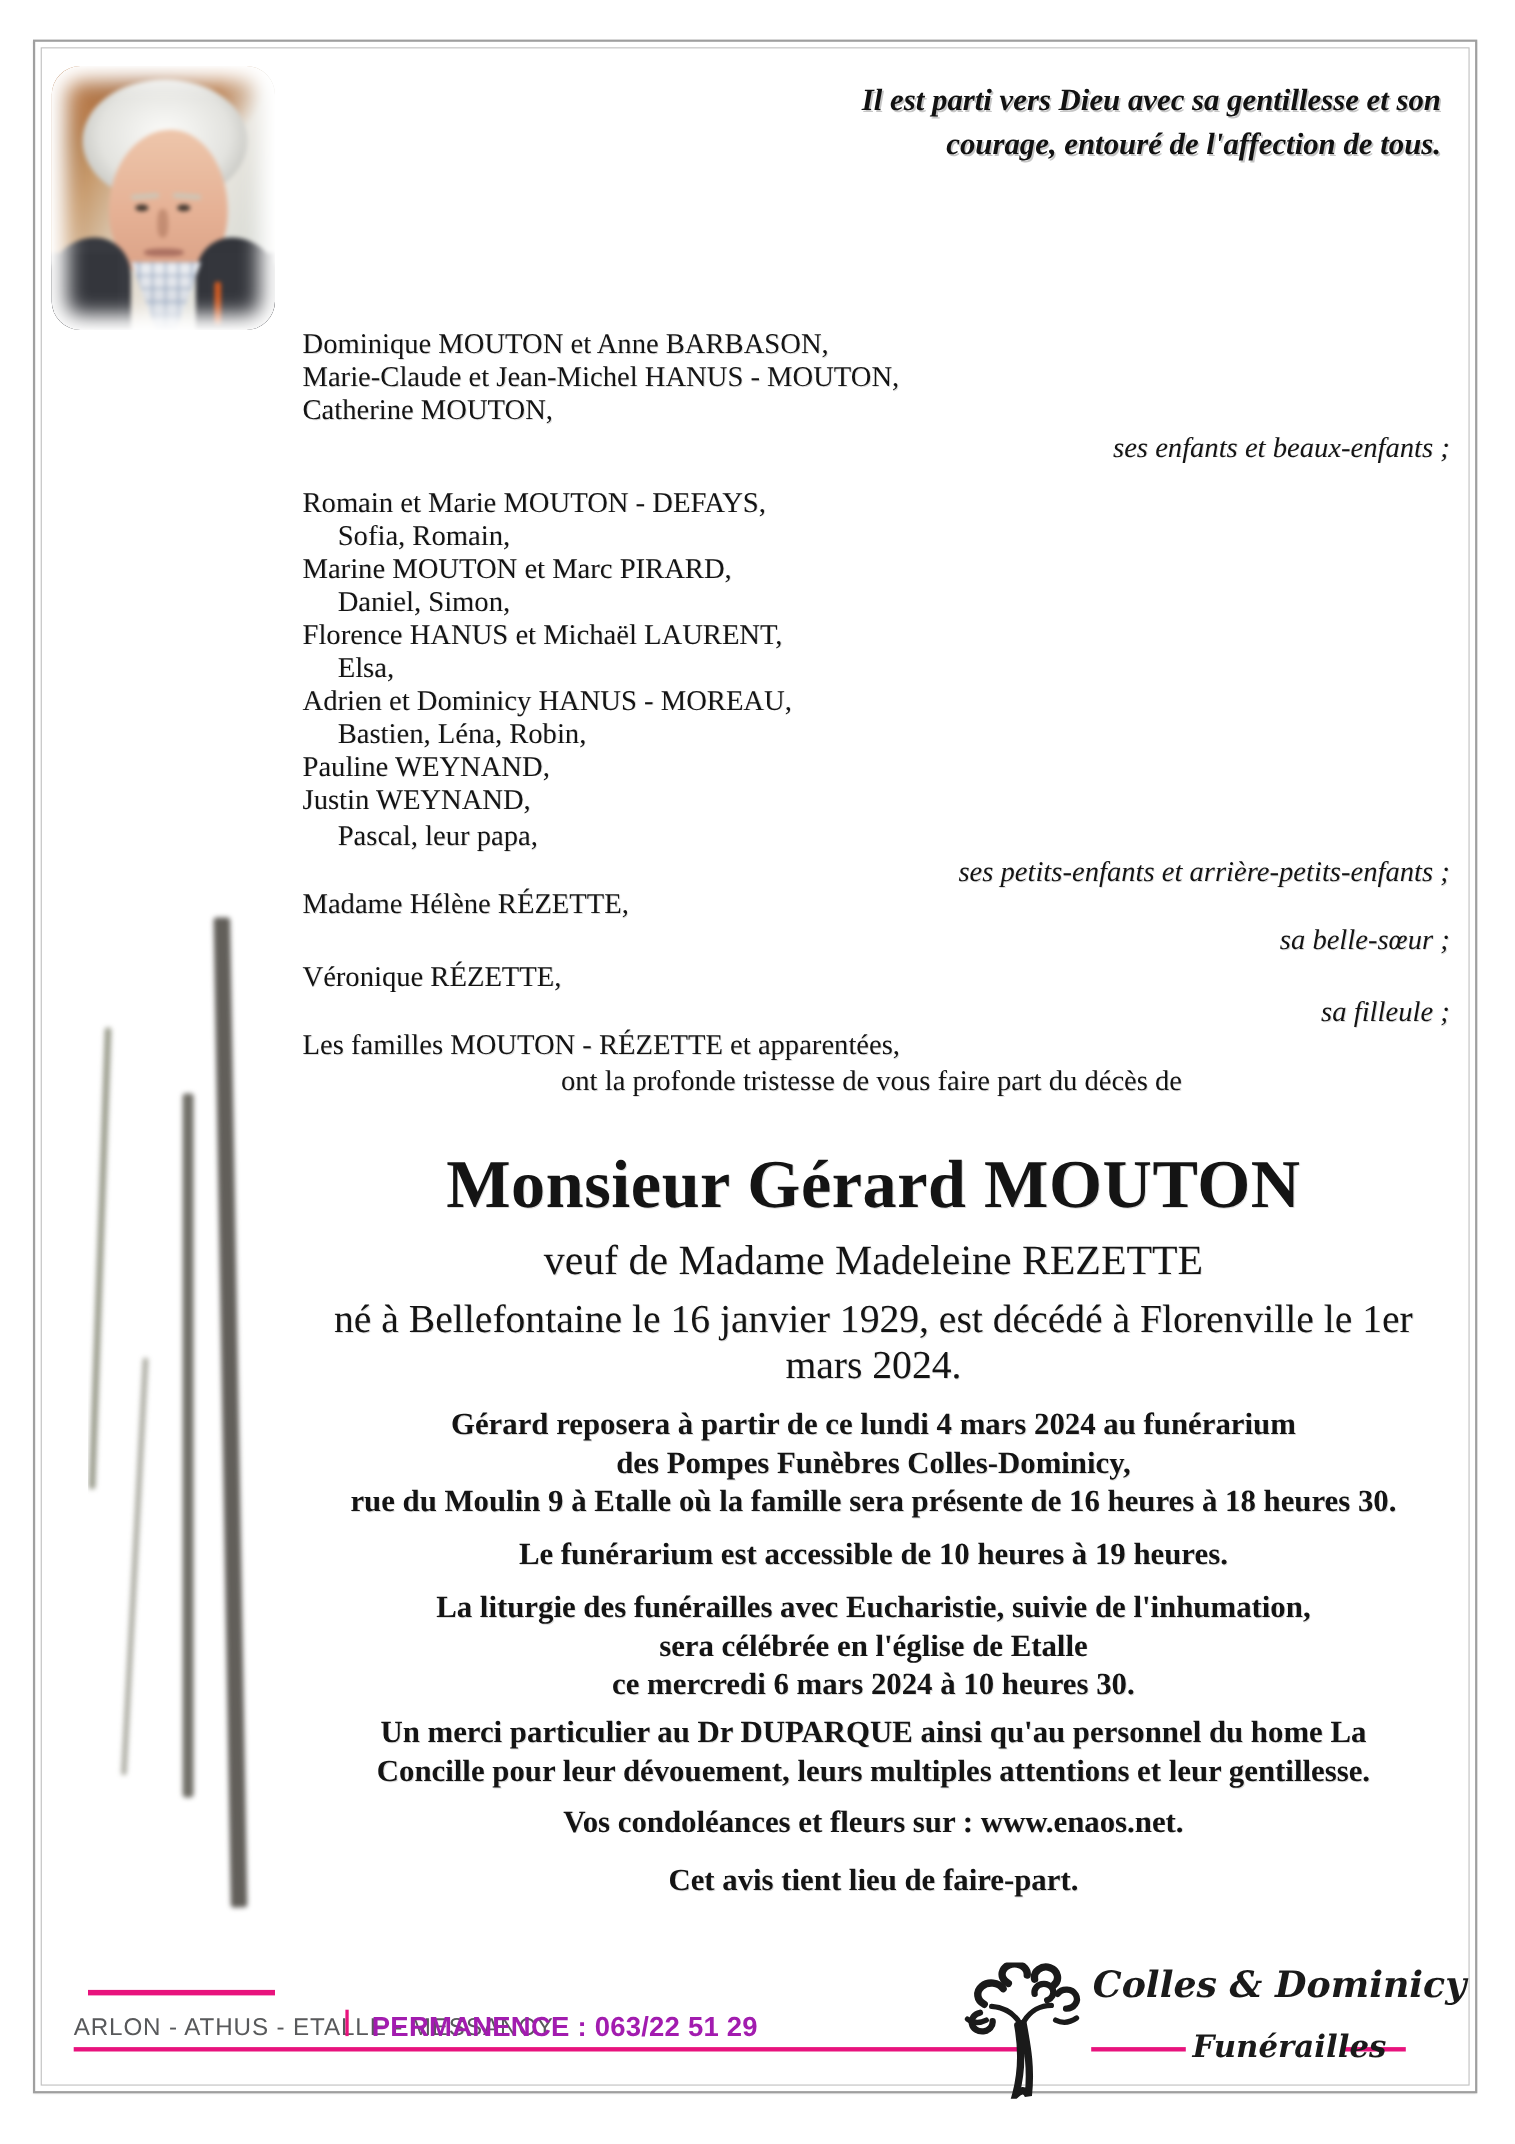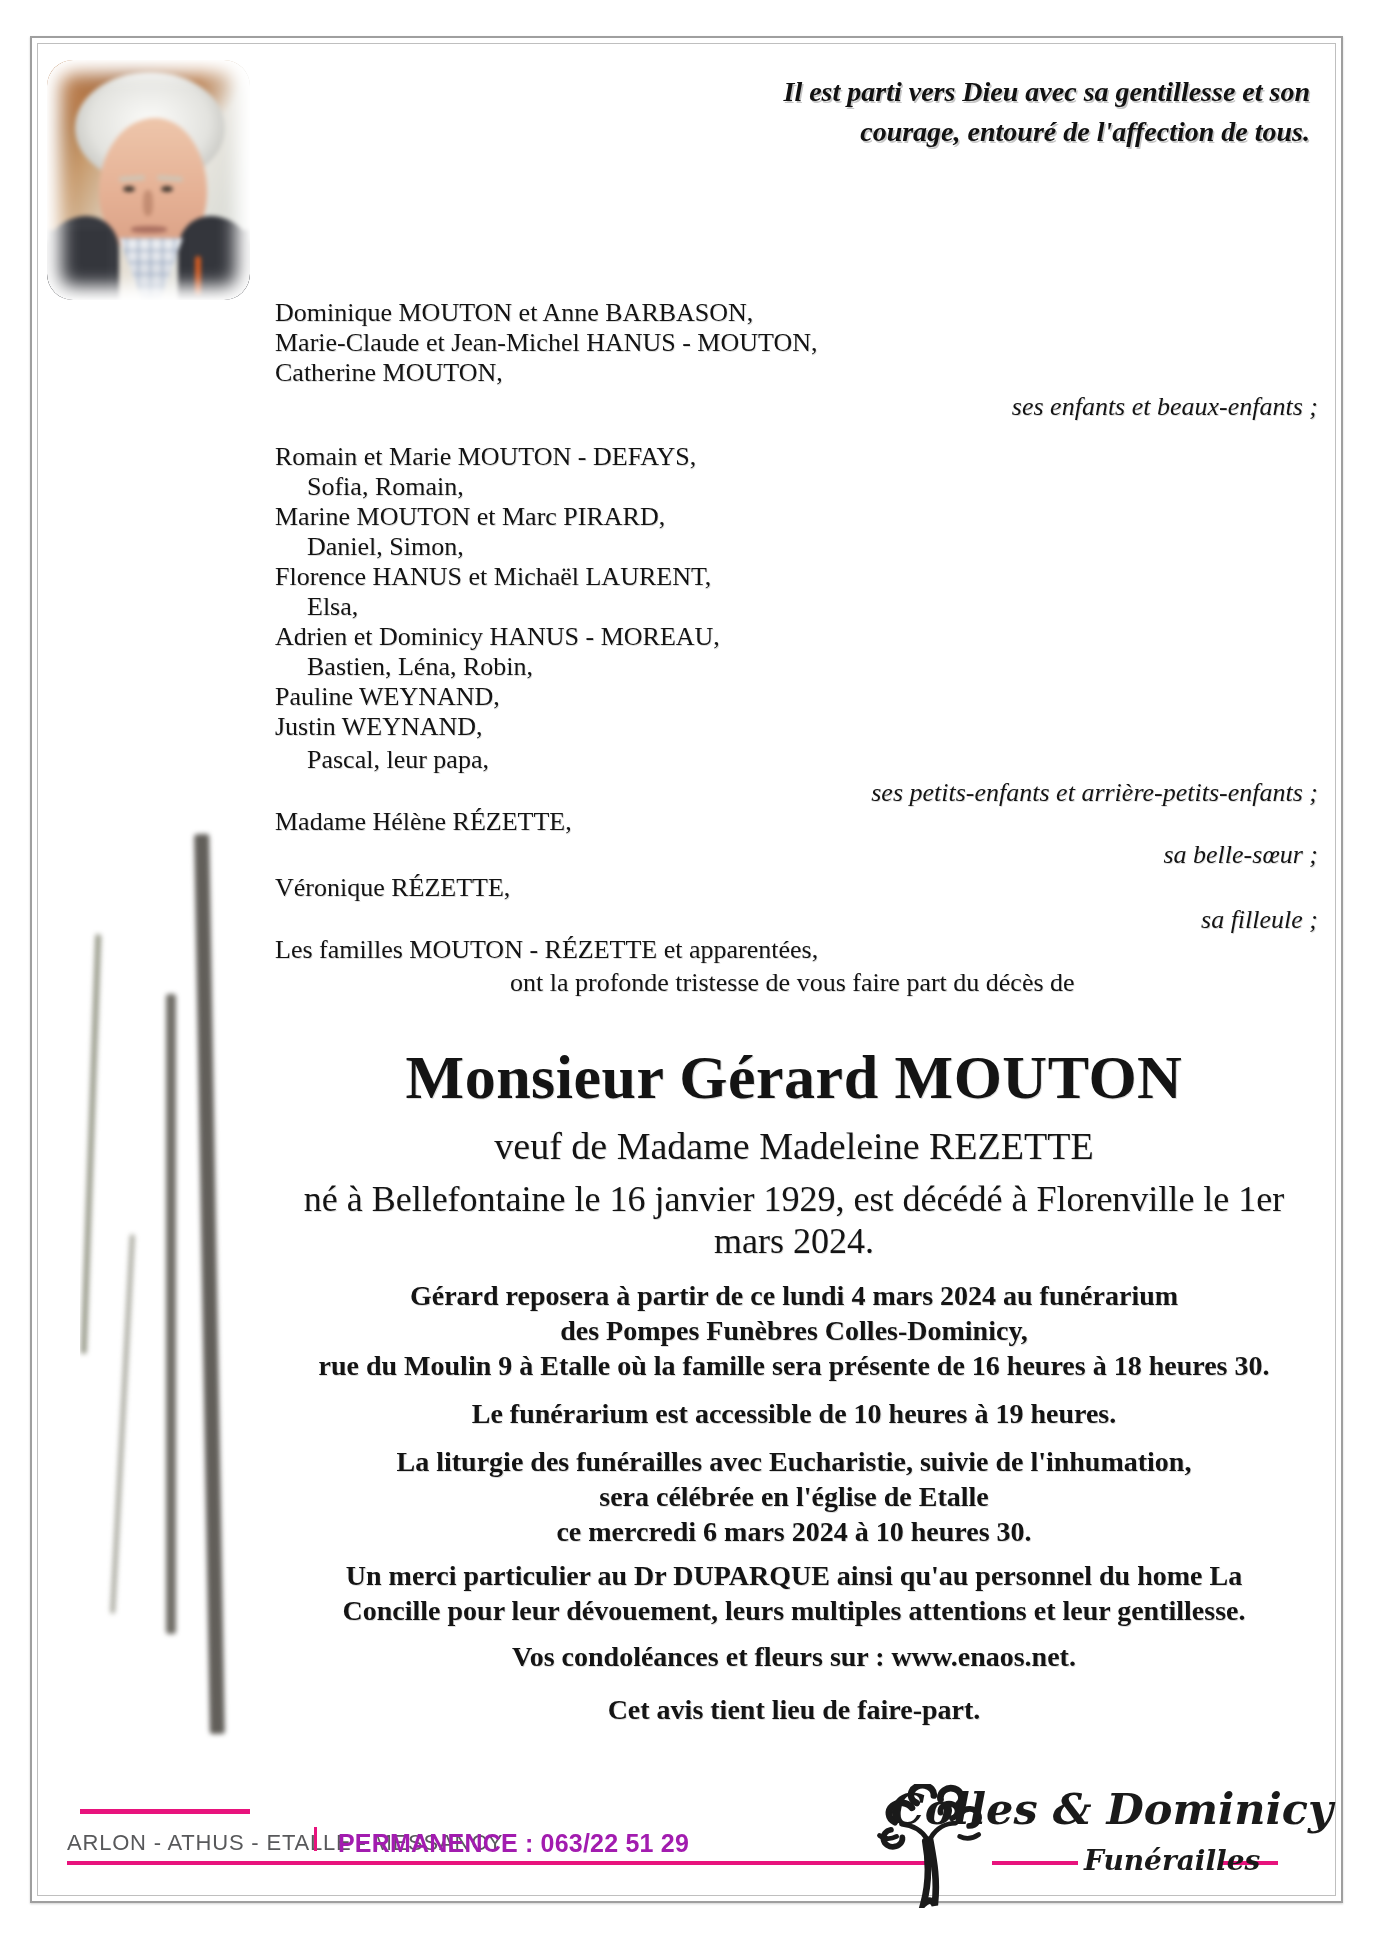--- a/index.html
+++ b/index.html
@@ -83,21 +83,21 @@
   .foot-regions{position:absolute;left:67px;top:1830px;font-family:"Liberation Sans",sans-serif;
      font-size:22px;letter-spacing:.8px;color:#58595b;}
   .foot-sep{position:absolute;left:314px;top:1827px;width:3px;height:24px;background:var(--accent);}
   .foot-perm{position:absolute;left:338px;top:1829px;font-family:"Liberation Sans",sans-serif;
      font-size:25px;font-weight:700;letter-spacing:.2px;color:#a21caf;}
   .foot-line1{position:absolute;left:67px;top:1861px;width:858px;height:4px;background:var(--accent);}
   .foot-line2{position:absolute;left:992px;top:1861px;width:86px;height:4px;background:var(--accent);}
   .foot-line3{position:absolute;left:1222px;top:1861px;width:56px;height:4px;background:var(--accent);}
   .tree{position:absolute;left:872px;top:1784px;width:118px;height:124px;}
   .brand{position:absolute;right:44px;top:1784px;white-space:nowrap;
-     font-family:"DejaVu Serif",serif;font-style:italic;font-weight:bold;font-size:43px;color:#1a1a1a;margin-left:30px;}
+     font-family:"DejaVu Serif",serif;font-style:italic;font-weight:bold;font-size:33px;color:#1a1a1a;margin-left:30px;}
   .brand-sub{position:absolute;left:1084px;top:1844px;white-space:nowrap;
      font-family:"DejaVu Serif",serif;font-style:italic;font-weight:bold;font-size:28px;color:#1a1a1a;}
 </style>
 </head>
 <body>
 
 <div id="page">
 
   <div class="frame">
     <div class="frame-inner"></div>

